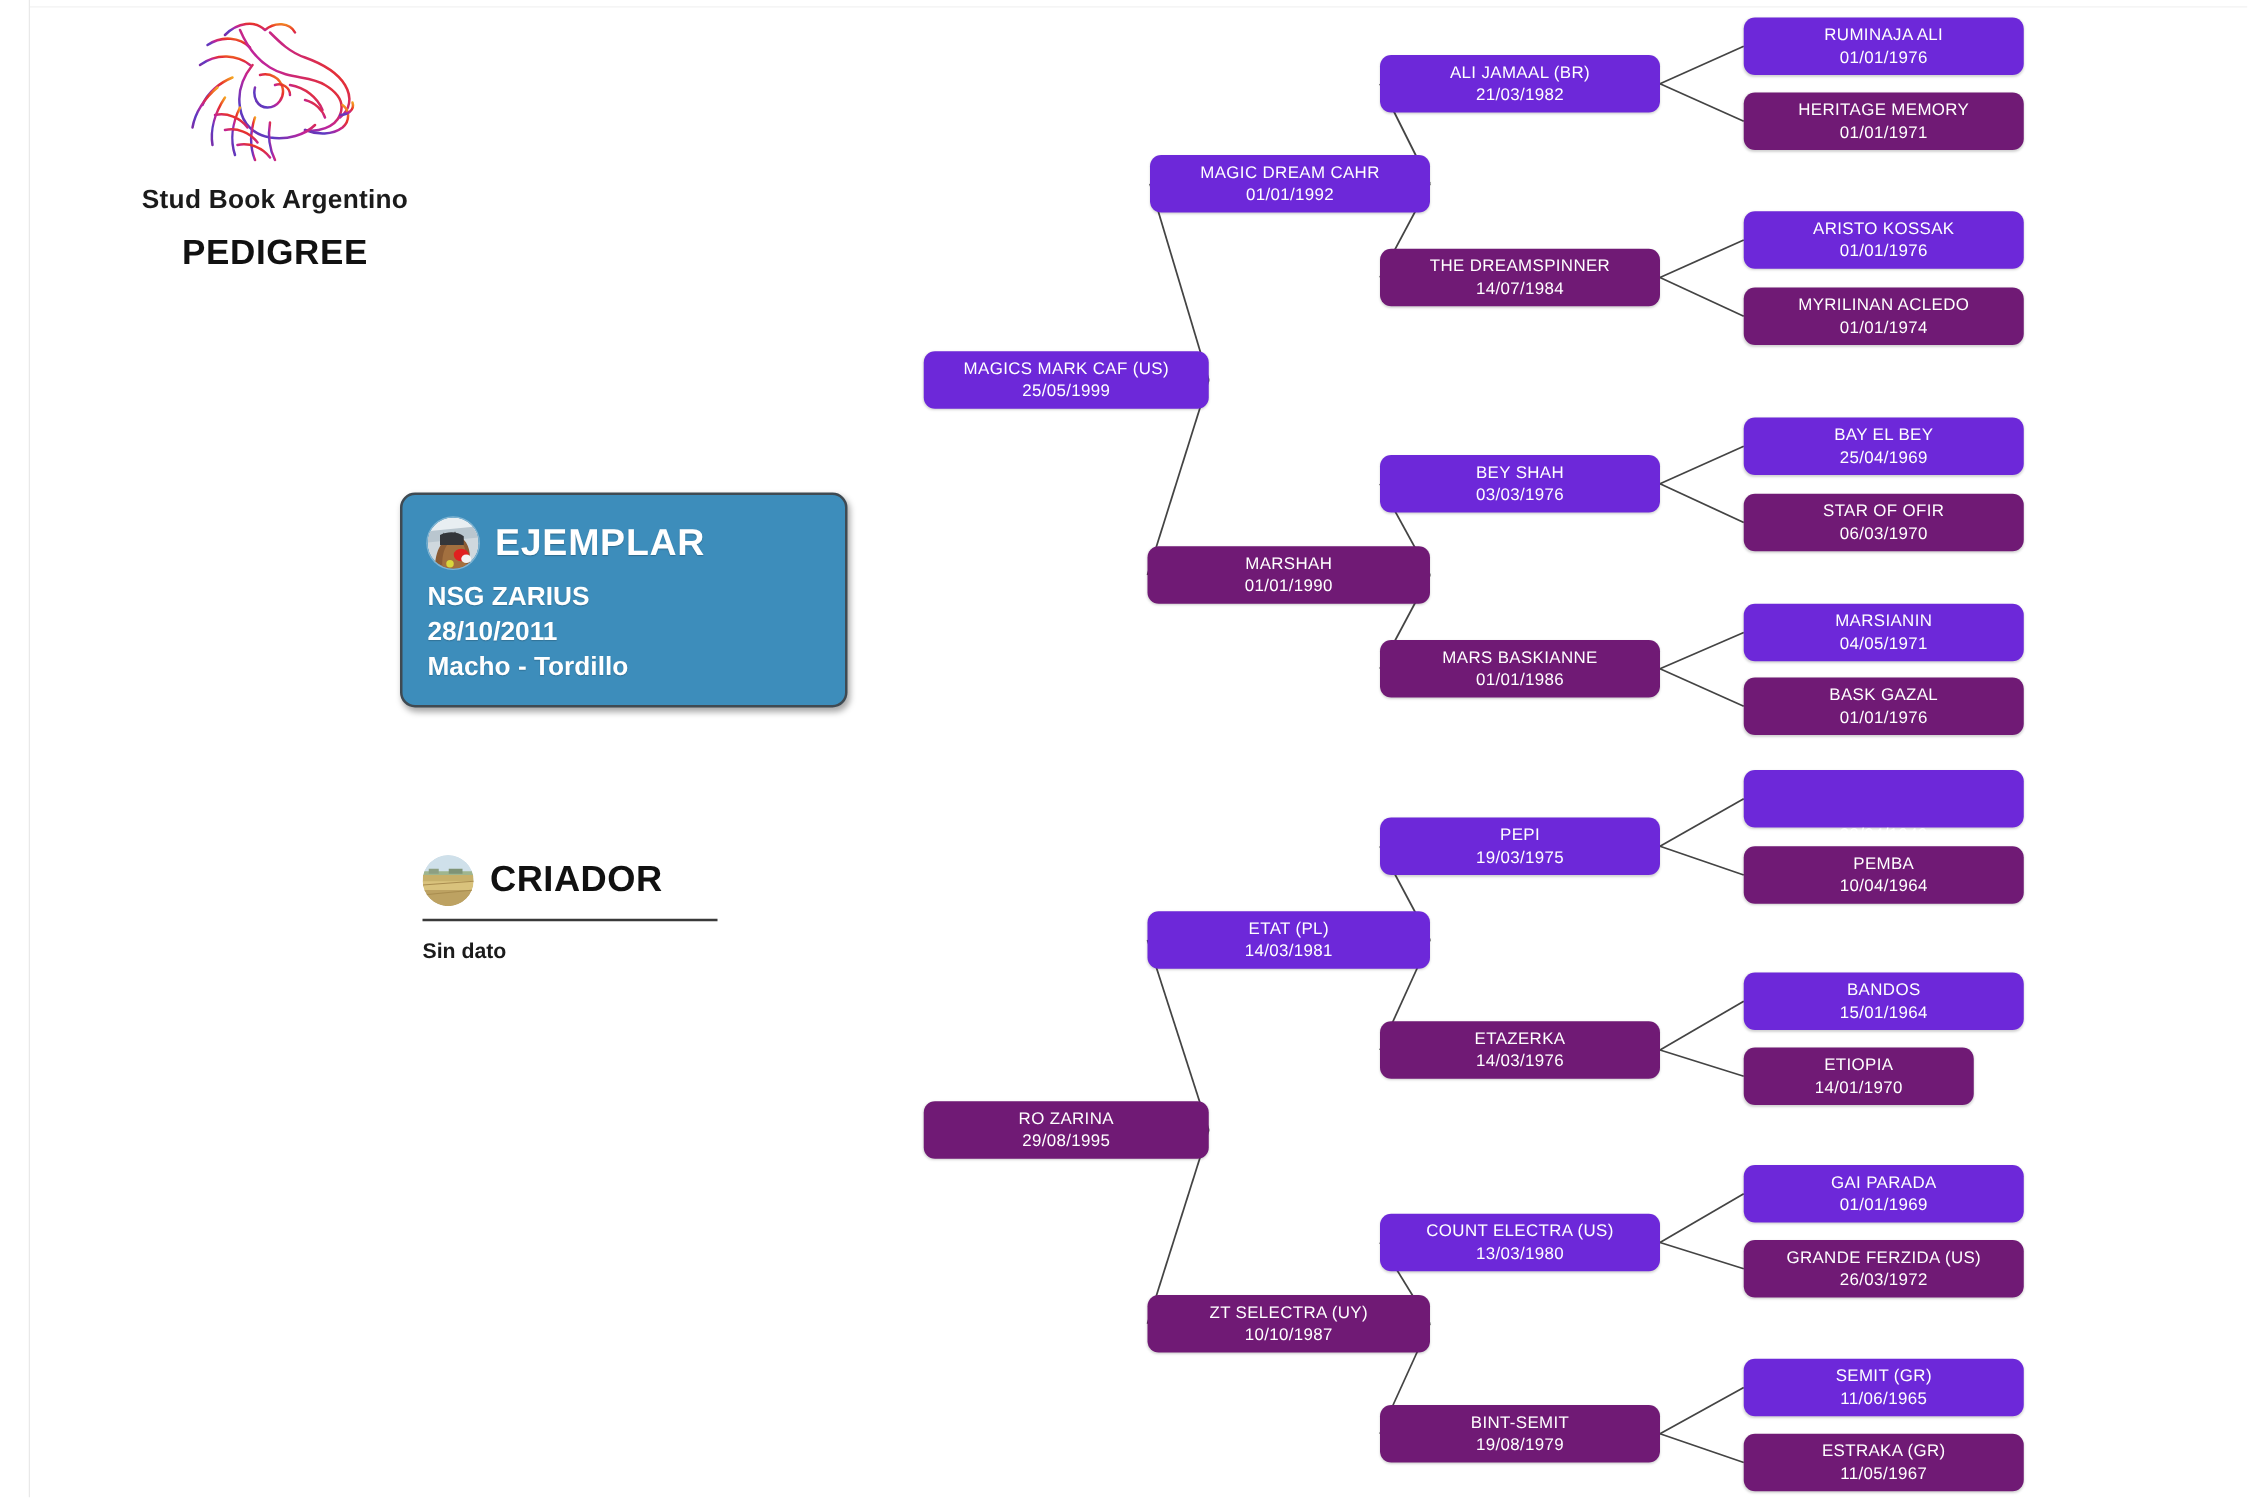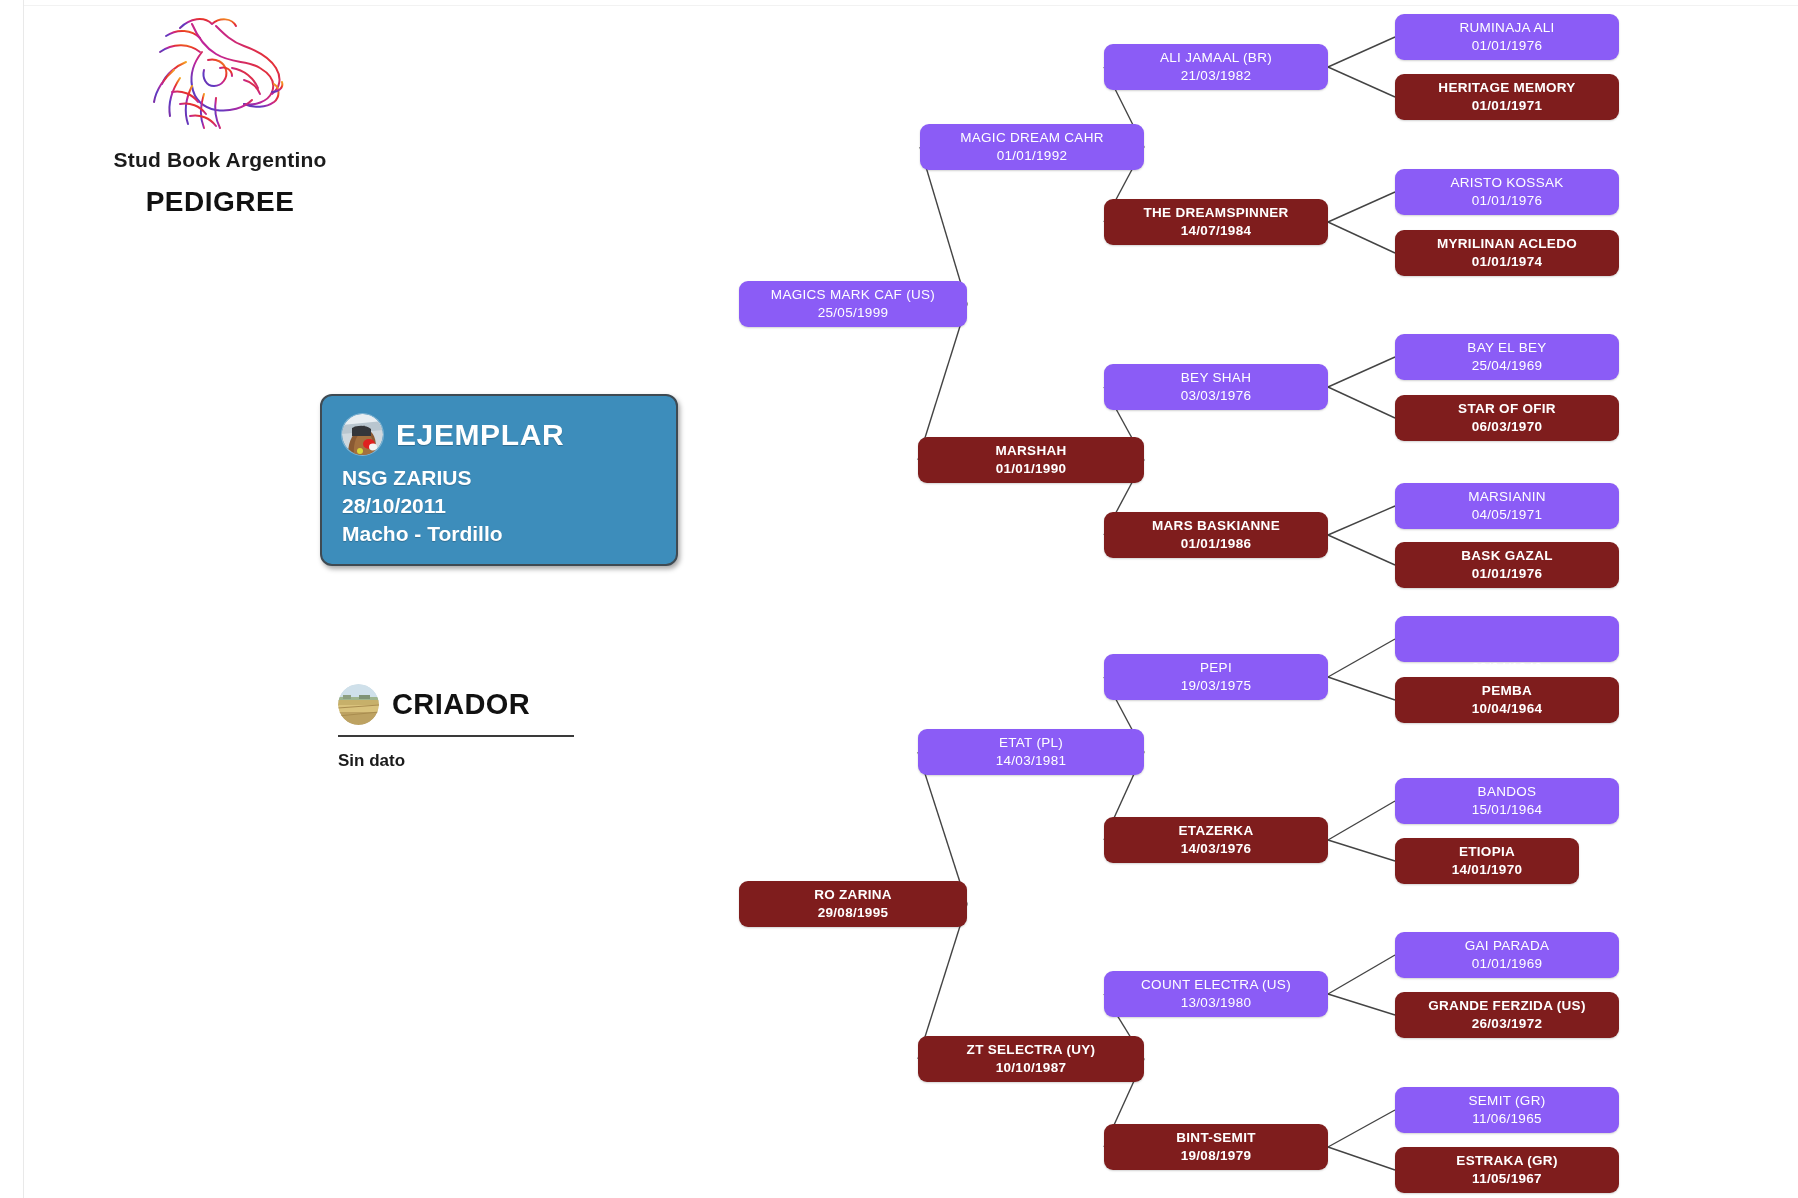--- a/index.html
+++ b/index.html
@@ -93,22 +93,22 @@
     border-radius: 9px;
     color: #ffffff;
     display: flex; flex-direction: column;
     align-items: center; justify-content: center;
     text-align: center;
     line-height: 1.32;
     box-shadow: 0 1px 2px rgba(0,0,0,.18);
   }
   .node .nm { font-size: 13.5px; letter-spacing: .3px; }
   .node .dt { font-size: 13.5px; letter-spacing: .3px; }
-  .male   { background: #8b5cf6; }
-  .female { background: #7f1d1d; font-weight: bold; }
+  .male   { background: #6d28d9; }
+  .female { background: #701a75; }
 </style>
 </head>
 <body>
 
 <div id="page">
 
   <div class="page-edge-top"></div>
   <div class="page-edge"></div>
 
   <div class="brand">

